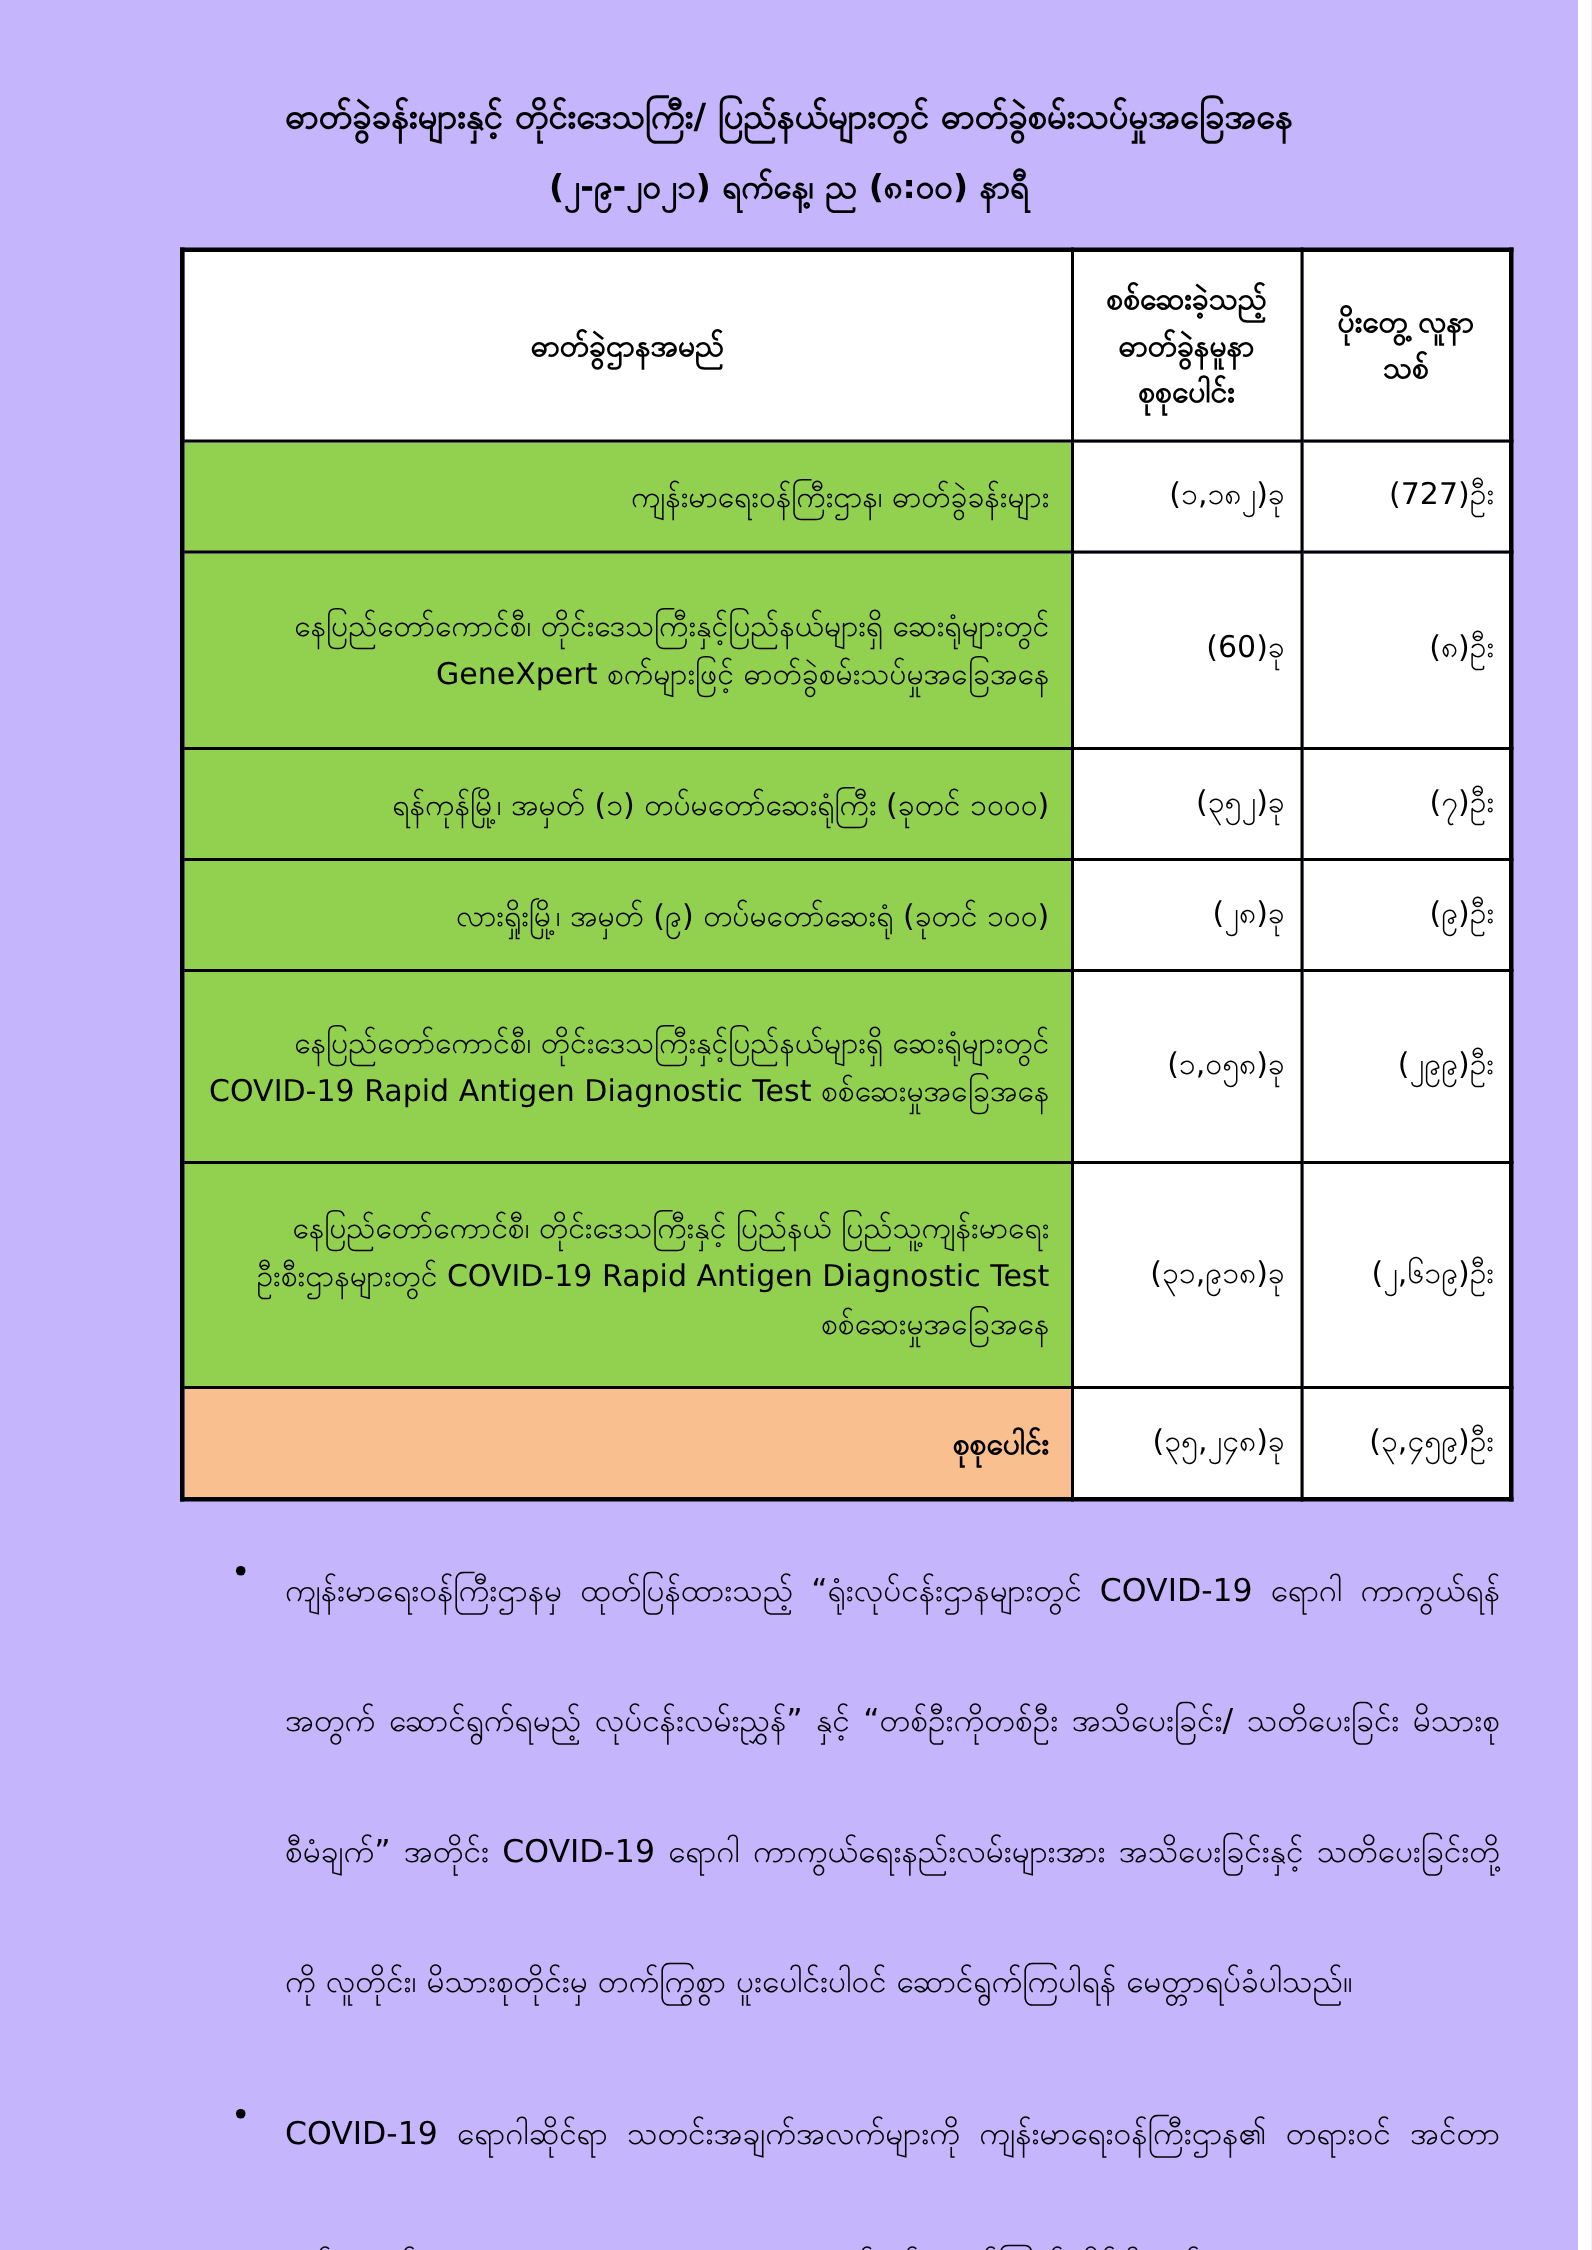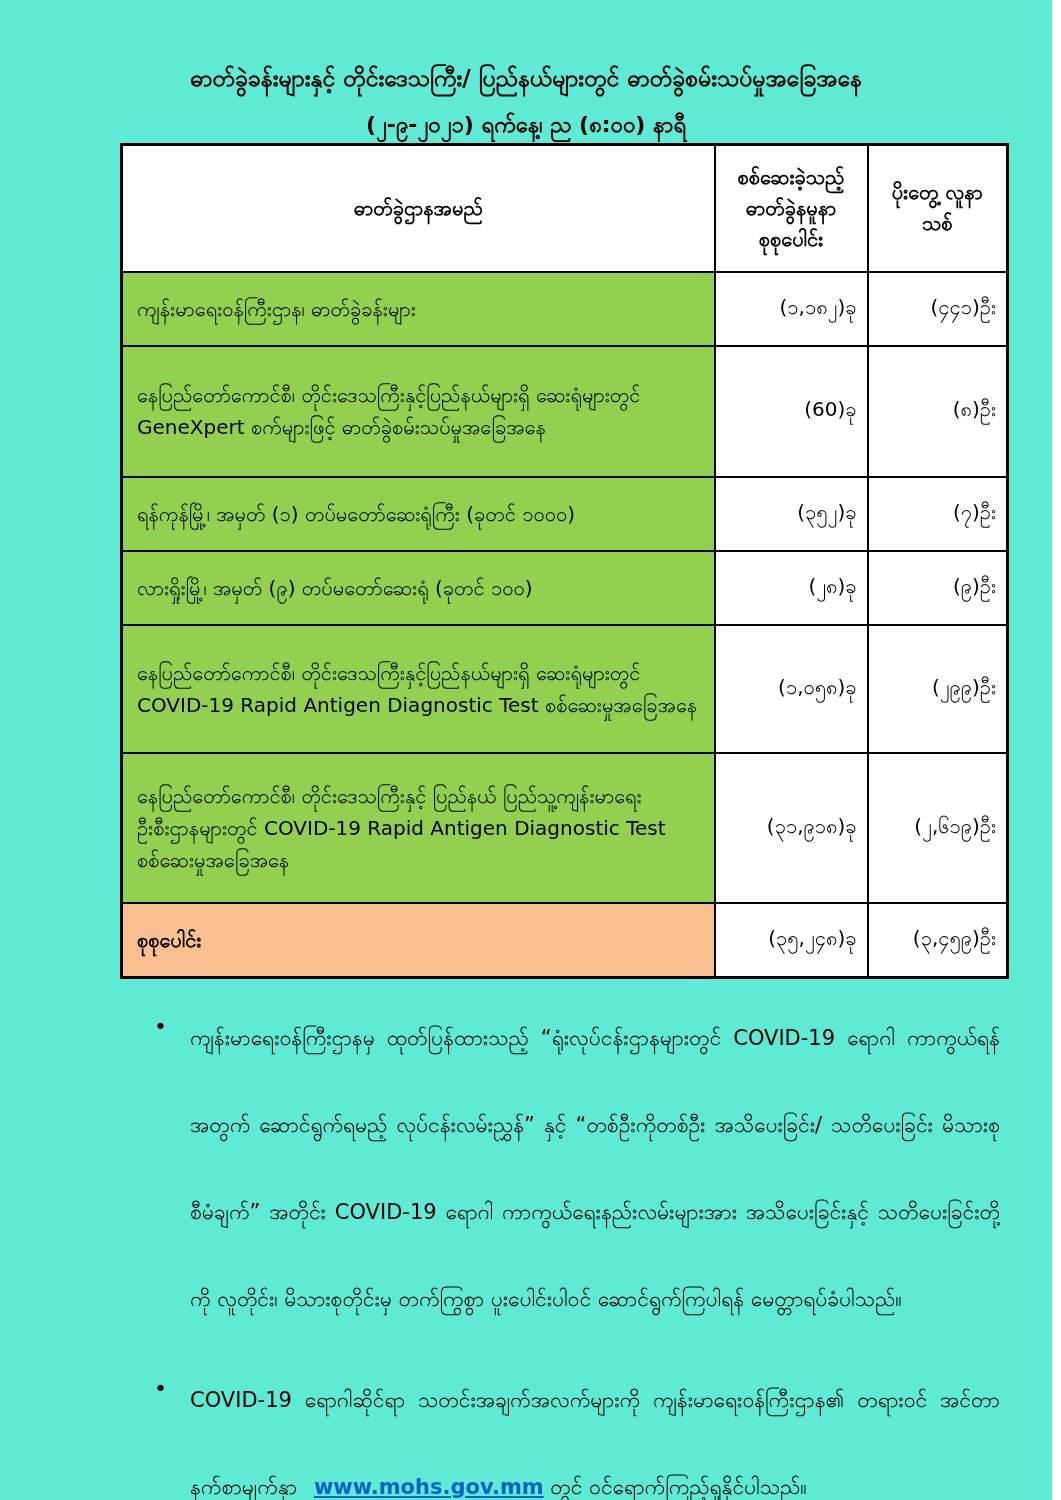--- a/index.html
+++ b/index.html
@@ -7,36 +7,37 @@
   body {
     width: 1061px;
     height: 1500px;
     font-family: "DejaVu Sans", sans-serif;
     color: #000000;
     position: relative;
   }
   .page {
     width: 1052px;
     height: 1500px;
-    background: #5eead4;
+    background: #c4b5fd;
     padding-top: 62px;
     overflow: hidden;
   }
 
   
   .title-block { text-align: center; }
   .doc-title {
     font-size: 23px;
     font-weight: bold;
     line-height: 1.4;
     margin: 0 60px 16px 60px;
   }
   .doc-datetime {
     font-size: 22px;
     font-weight: bold;
+    margin-bottom: 22px;
   }
 
   
   table.lab-table {
     border-collapse: collapse;
     table-layout: fixed;
     margin-left: 120px;
     width: 886px;
     border: 3px solid #000000;
   }
@@ -52,21 +53,21 @@
   }
   table.lab-table th {
     background: #ffffff;
     font-weight: bold;
     text-align: center;
     padding: 6px 8px;
     height: 127px;
     line-height: 1.55;
   }
   td.name-cell {
-    text-align: left;
+    text-align: right;
     padding: 20px 14px;
     line-height: 1.6;
     background: var(--row-green, #92D050);
   }
   td.num-cell {
     text-align: right;
     padding: 4px 10px;
     background: #ffffff;
     white-space: nowrap;
   }
@@ -131,21 +132,21 @@
       <tr>
         <th>ဓာတ်ခွဲဌာနအမည်</th>
         <th>စစ်ဆေးခဲ့သည့် ဓာတ်ခွဲနမူနာ စုစုပေါင်း</th>
         <th>ပိုးတွေ့ လူနာသစ်</th>
       </tr>
     </thead>
     <tbody>
       <tr class="rh-58">
         <td class="name-cell">ကျန်းမာရေးဝန်ကြီးဌာန၊ ဓာတ်ခွဲခန်းများ</td>
         <td class="num-cell">(၁,၁၈၂)ခု</td>
-        <td class="num-cell">(၄၄၁)ဦး</td>
+        <td class="num-cell">(727)ဦး</td>
       </tr>
       <tr class="rh-131">
         <td class="name-cell">နေပြည်တော်ကောင်စီ၊ တိုင်းဒေသကြီးနှင့်ပြည်နယ်များရှိ ဆေးရုံများတွင် GeneXpert စက်များဖြင့် ဓာတ်ခွဲစမ်းသပ်မှုအခြေအနေ</td>
         <td class="num-cell">(60)ခု</td>
         <td class="num-cell">(၈)ဦး</td>
       </tr>
       <tr class="rh-57">
         <td class="name-cell">ရန်ကုန်မြို့၊ အမှတ် (၁) တပ်မတော်ဆေးရုံကြီး (ခုတင် ၁၀၀၀)</td>
         <td class="num-cell">(၃၅၂)ခု</td>
         <td class="num-cell">(၇)ဦး</td>

